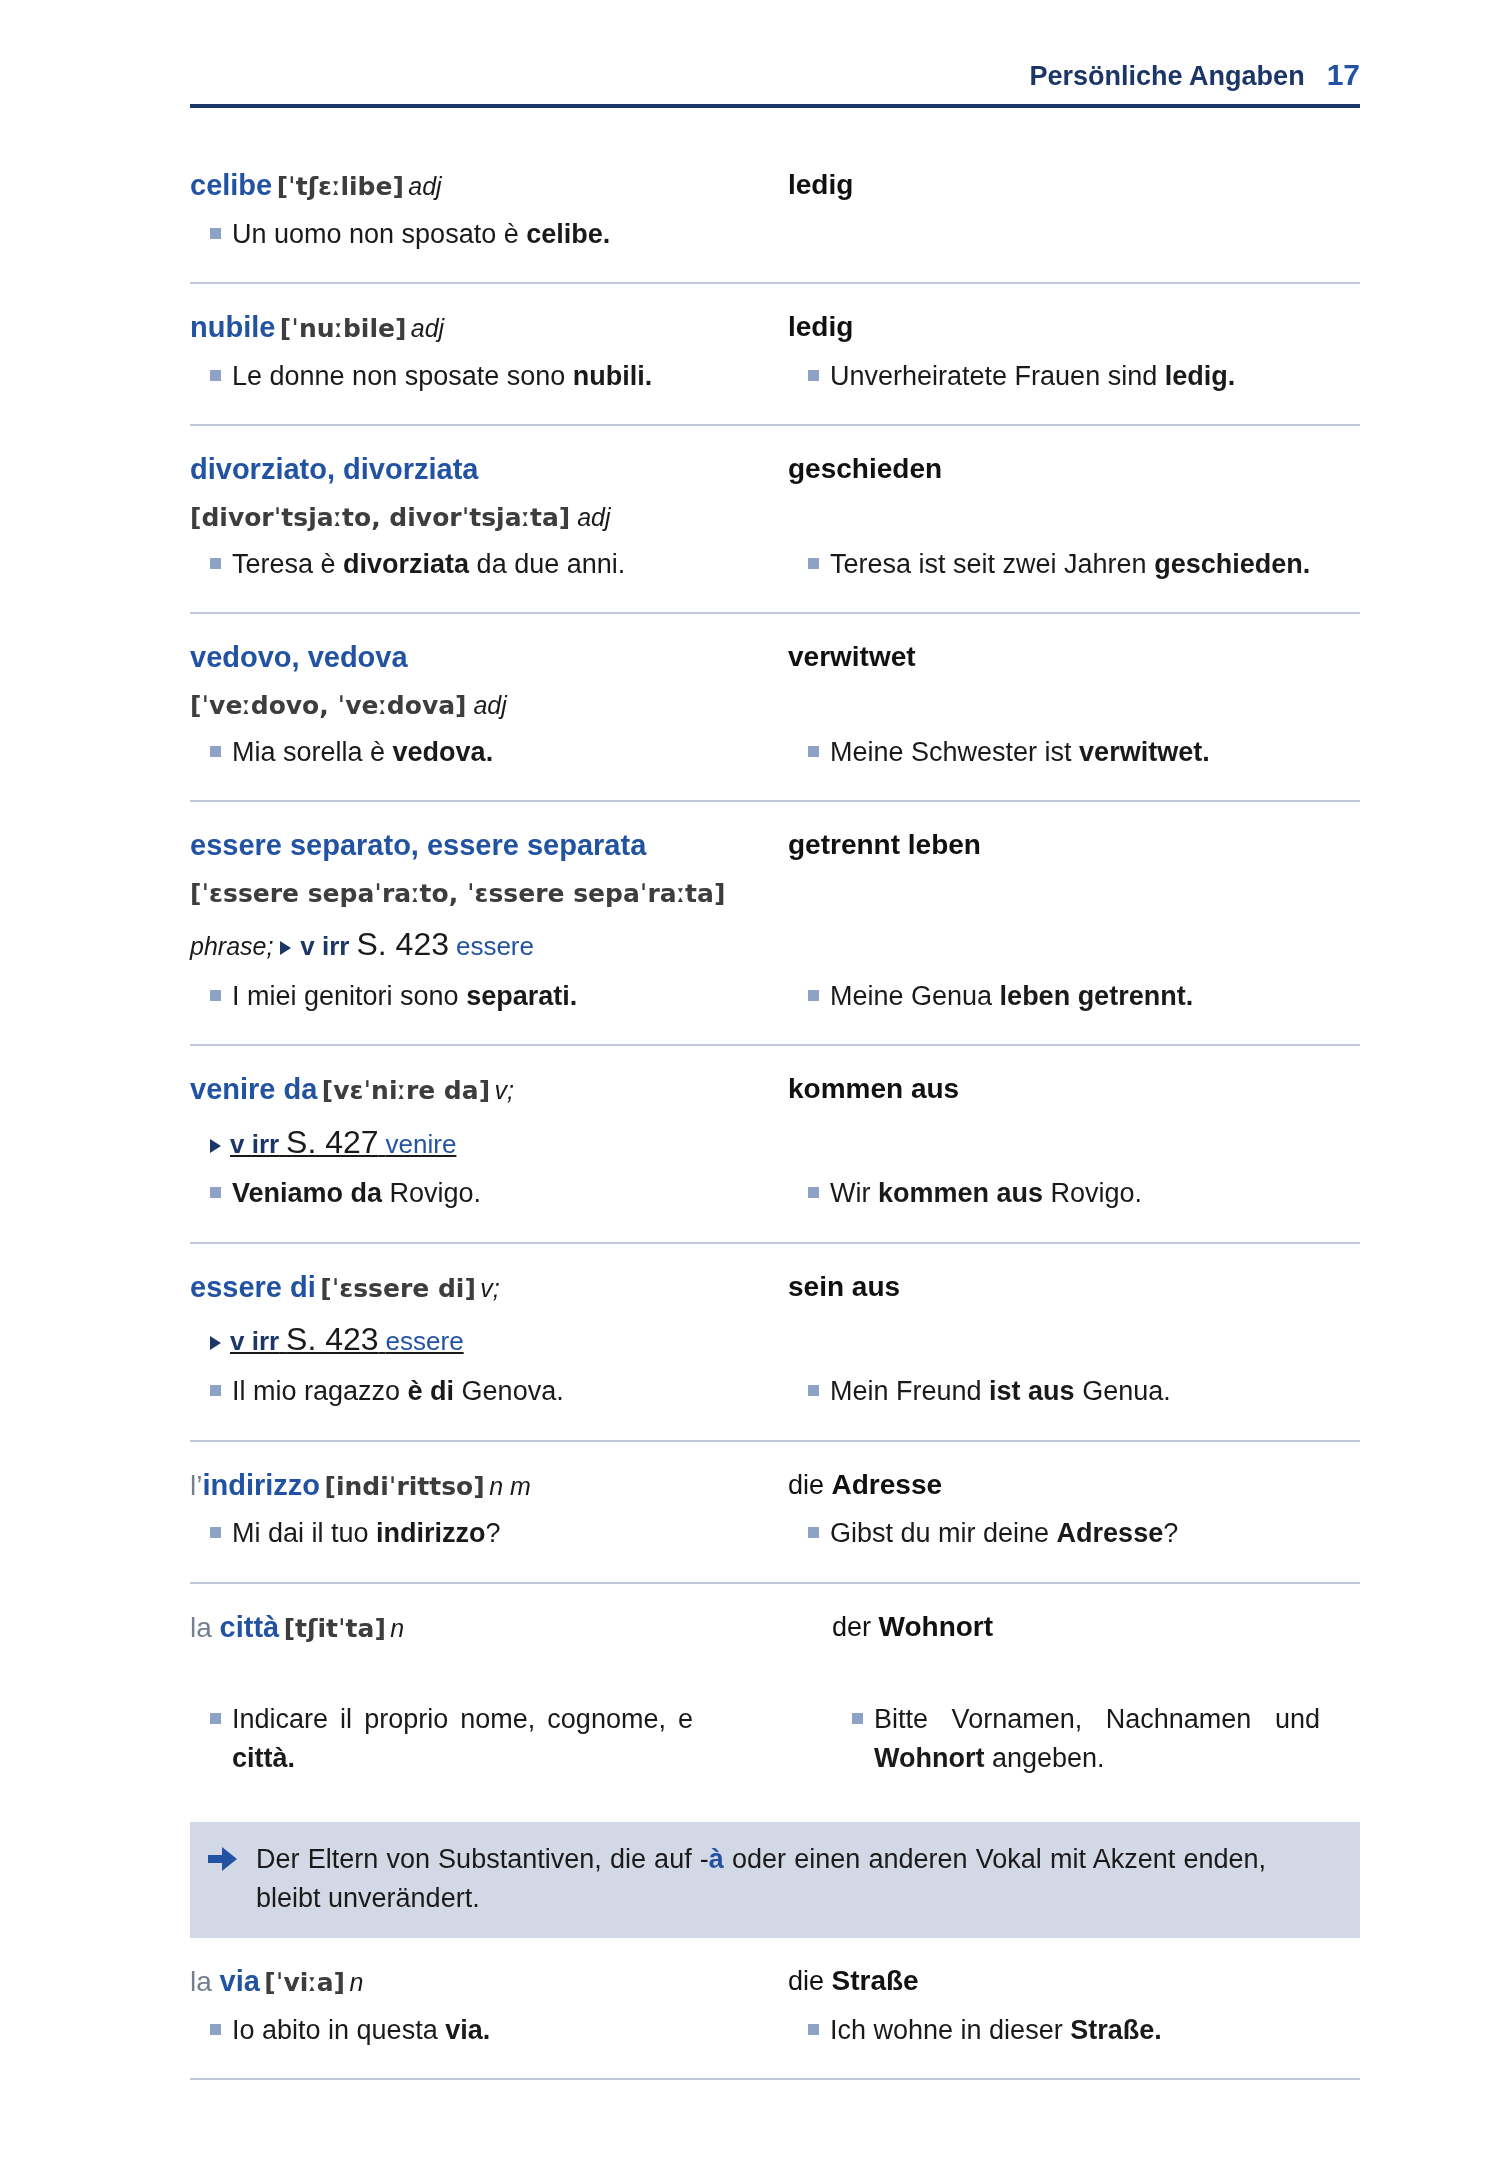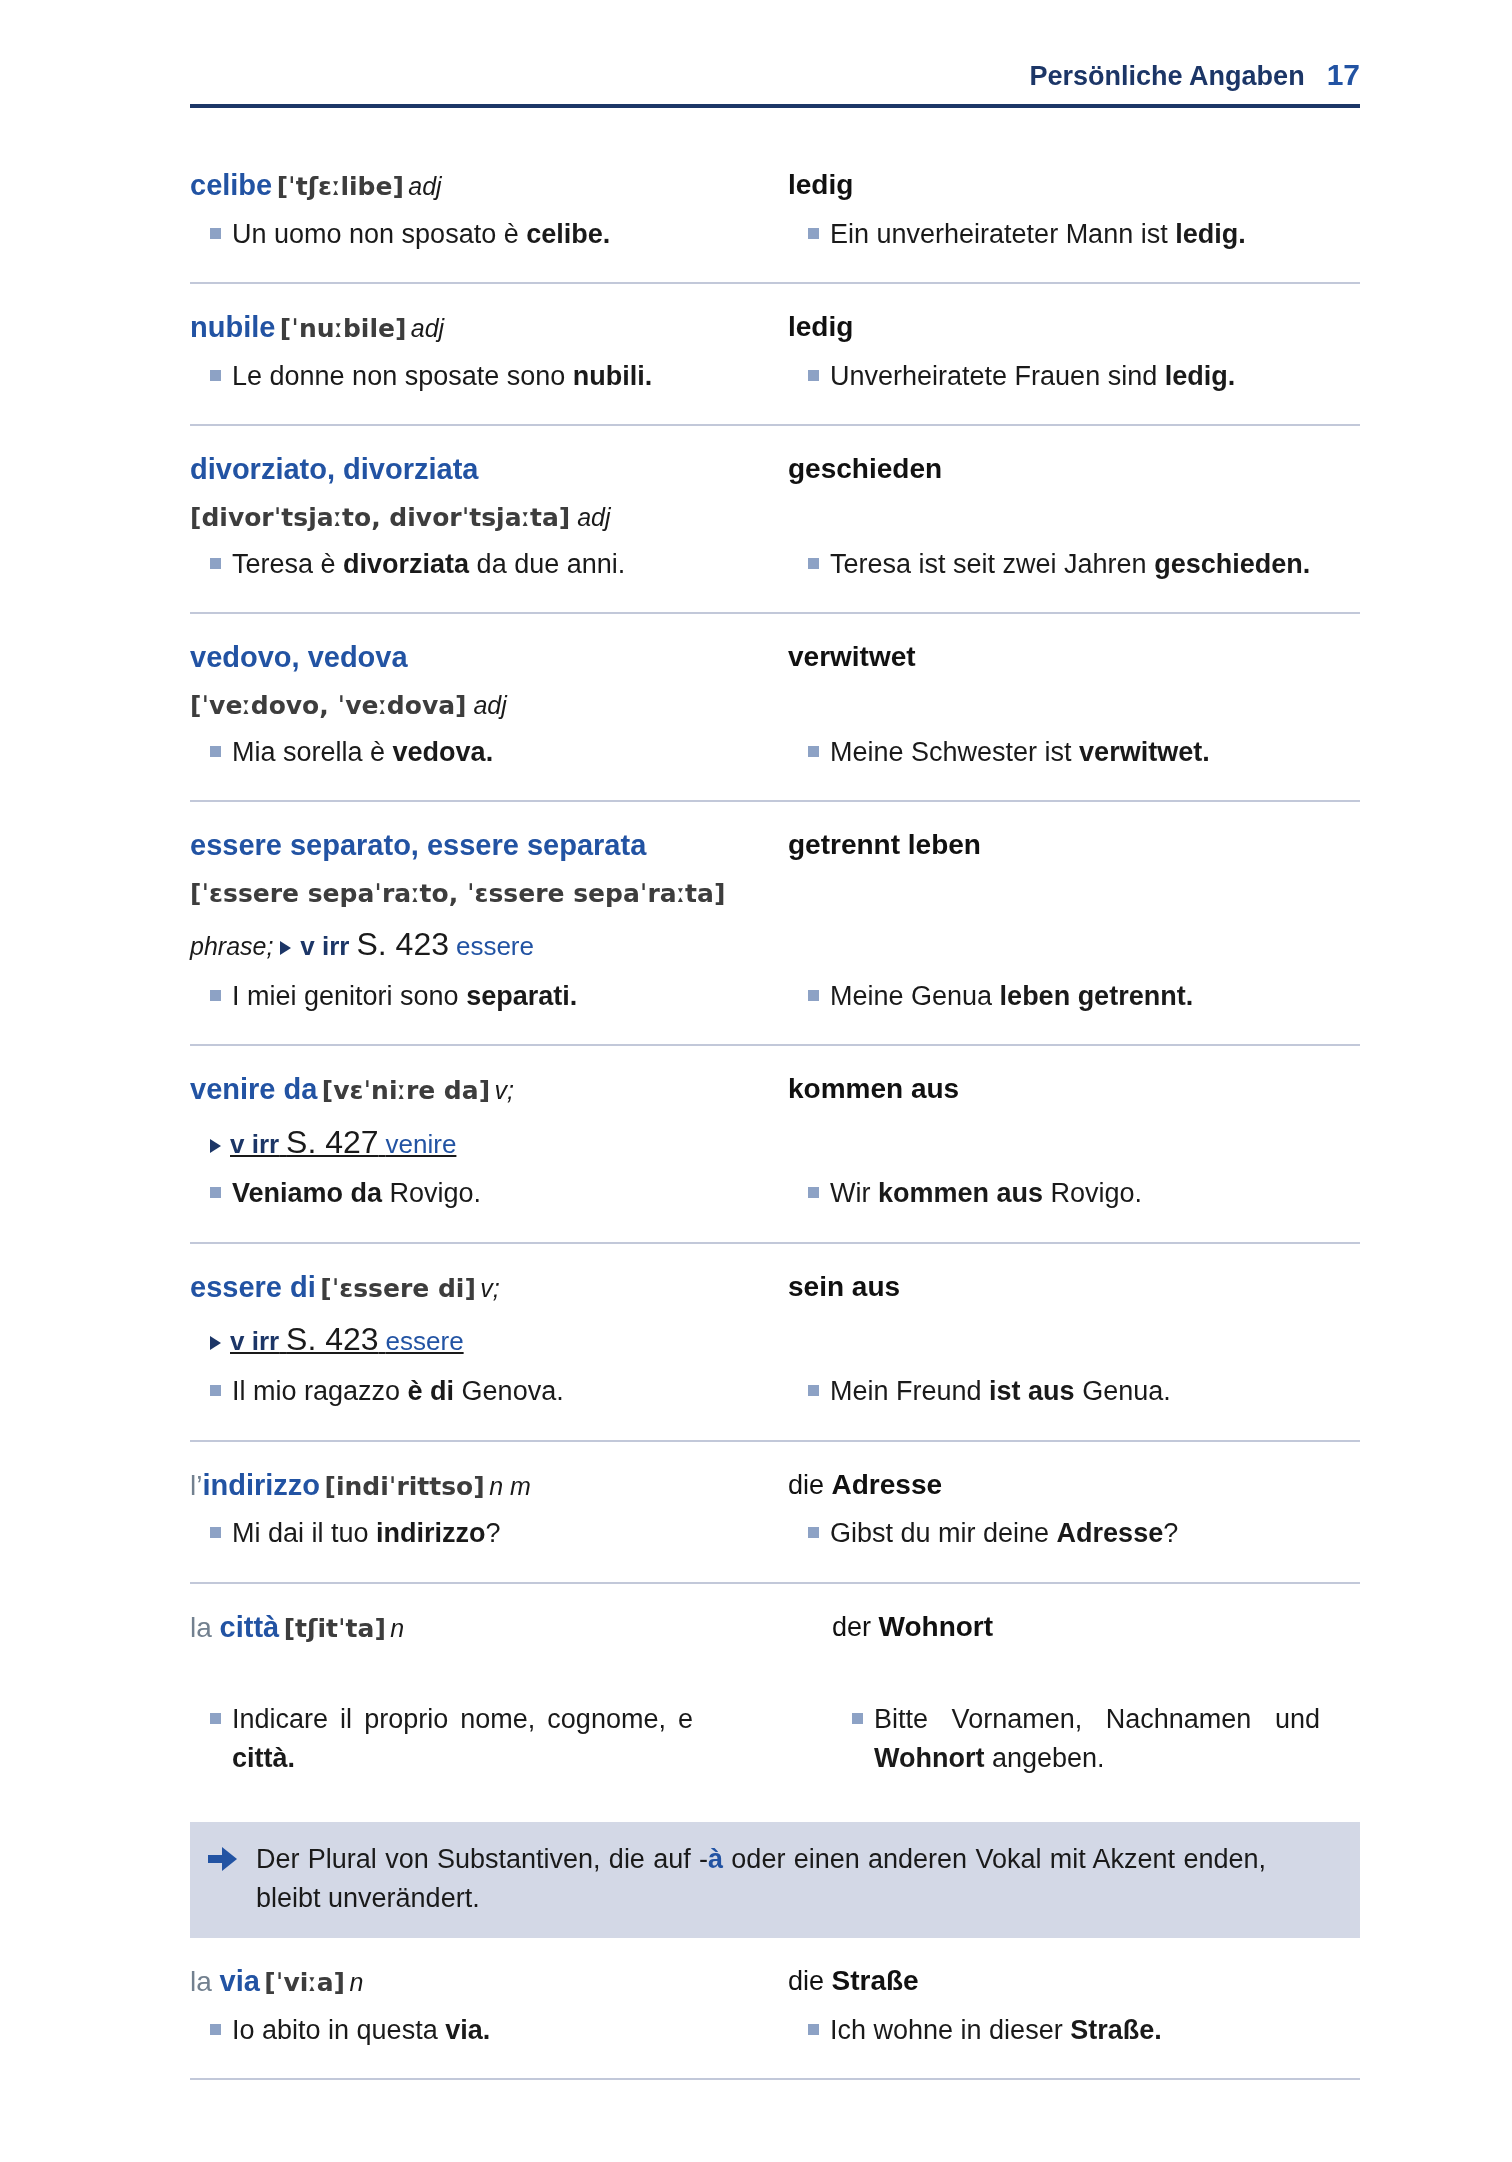--- a/index.html
+++ b/index.html
@@ -87,26 +87,20 @@
         <div class="head-line">
           <span class="de-hw">ledig</span>
         </div>
       </div>
       <div class="ex-cell ex-it">
         <div class="ex">
             <span class="bullet"></span>
           <span class="ex-text"><span>Un uomo non sposato è </span><b>celibe.</b><span></span></span>
           </div>
       </div>
-      <div class="ex-cell ex-de">
-        <div class="ex">
-            <span class="bullet"></span>
-          <span class="ex-text"><span>Ein unverheirateter Mann ist </span><b>ledig.</b><span></span></span>
-          </div>
-      </div>
     </div>
 
     <div class="entry">
       <div>
         <div class="head-line">
           <span class="hw">nubile</span>
           <span class="ipa">[ˈnuːbile]</span>
           <span class="pos">adj</span>
         </div>
       </div>
@@ -316,21 +310,21 @@
       <div class="ex-cell ex-de">
         <div class="ex">
             <span class="bullet"></span>
           <span class="ex-text"><span>Bitte Vornamen, Nachnamen und </span><b>Wohnort</b><span> angeben.</span></span>
           </div>
       </div>
     </div>
 
     <div class="note">
       <span class="note-arrow"></span>
-      <span class="note-text"><span>Der Plural von Substantiven, die auf -</span><span class="note-accent">à</span><span> oder einen anderen Vokal mit Akzent enden, bleibt unverändert.</span></span>
+      <span class="note-text"><span>Der Eltern von Substantiven, die auf -</span><span class="note-accent">à</span><span> oder einen anderen Vokal mit Akzent enden, bleibt unverändert.</span></span>
     </div>
 
     <div class="entry">
       <div>
         <div class="head-line">
           <span class="art">la </span><span class="hw">via</span>
           <span class="ipa">[ˈviːa]</span>
           <span class="pos">n</span>
         </div>
       </div>

